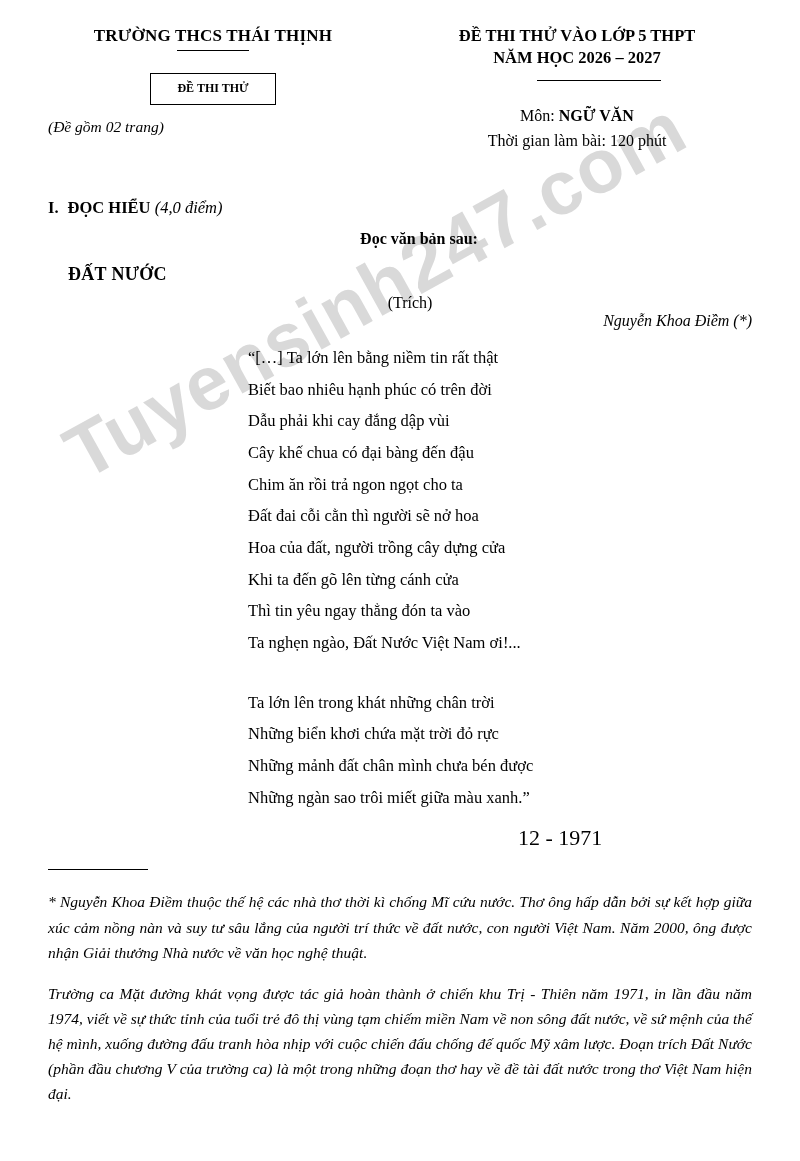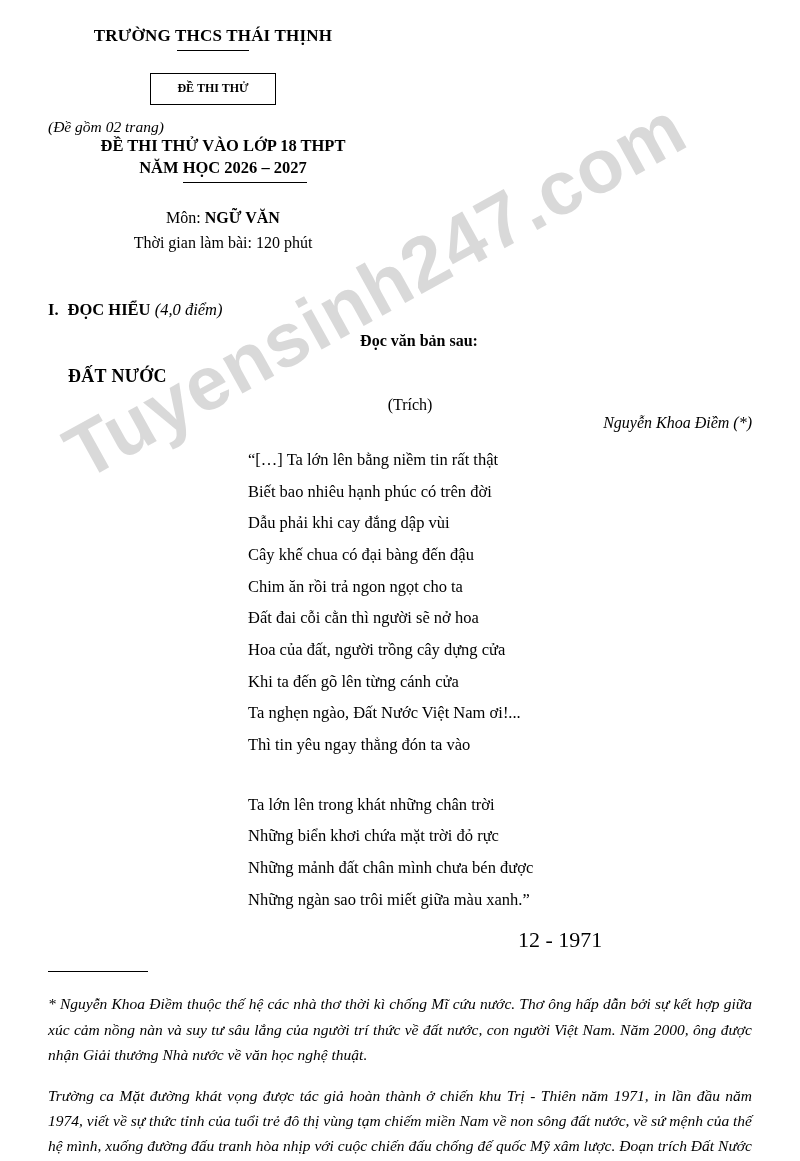--- a/index.html
+++ b/index.html
@@ -44,21 +44,21 @@
 
   .content {
     position: relative;
     z-index: 10;
     padding: 26px 48px 0 48px;
   }
 
   
   .header {
     display: flex;
-    flex-direction: column;
+    flex-direction: row;
     align-items: flex-start;
     justify-content: space-between;
   }
   .header-left {
     width: 330px;
     text-align: center;
   }
   .header-right {
     width: 350px;
     text-align: center;
@@ -81,21 +81,21 @@
     font-size: 16.5px;
   }
   .exam-title-line2 {
     font-weight: bold;
     font-size: 16.5px;
     margin-top: 2px;
   }
   .exam-year-underline {
     display: inline-block;
     border-bottom: 1px solid #000;
-    padding-bottom: 4px;
+    padding-bottom: 12px;
   }
   .box-wrap {
     margin-top: 22px;
     text-align: center;
   }
   .exam-box {
     display: inline-block;
     border: 1.5px solid #000;
     padding: 7px 26px 8px 26px;
     font-weight: bold;
@@ -228,21 +228,21 @@
         <div class="school-name">TRƯỜNG THCS THÁI THỊNH</div>
         <div class="school-underline"></div>
 
         <div class="box-wrap">
           <div class="exam-box">ĐỀ THI THỬ</div>
         </div>
         <div class="pages-note">(Đề gồm 02 trang)</div>
       </div>
 
       <div class="header-right">
-        <div class="exam-title-line1">ĐỀ THI THỬ VÀO LỚP 18 THPT</div>
+        <div class="exam-title-line1">ĐỀ THI THỬ VÀO LỚP 5 THPT</div>
         <div class="exam-title-line2"><span>NĂM </span><span class="exam-year-underline">HỌC 2026 – 2027</span></div>
 
         <div class="subject-line"><span>Môn: </span><span class="bold">NGỮ VĂN</span></div>
         <div class="time-line">Thời gian làm bài: 120 phút</div>
       </div>
     </div>
 
     <div class="section-title">
       <span class="numeral">I.</span><span class="label">ĐỌC HIỂU</span> <span class="points">(4,0 điểm)</span>
     </div>
@@ -255,22 +255,22 @@
 
     <div class="poem-body">
       <div class="poem-line">“[…] Ta lớn lên bằng niềm tin rất thật</div>
       <div class="poem-line">Biết bao nhiêu hạnh phúc có trên đời</div>
       <div class="poem-line">Dẫu phải khi cay đắng dập vùi</div>
       <div class="poem-line">Cây khế chua có đại bàng đến đậu</div>
       <div class="poem-line">Chim ăn rồi trả ngon ngọt cho ta</div>
       <div class="poem-line">Đất đai cỗi cằn thì người sẽ nở hoa</div>
       <div class="poem-line">Hoa của đất, người trồng cây dựng cửa</div>
       <div class="poem-line">Khi ta đến gõ lên từng cánh cửa</div>
+      <div class="poem-line">Thì tin yêu ngay thẳng đón ta vào</div>
       <div class="poem-line">Ta nghẹn ngào, Đất Nước Việt Nam ơi!...</div>
-      <div class="poem-line">Thì tin yêu ngay thẳng đón ta vào</div>
 
       <div class="stanza-gap"></div>
 
       <div class="poem-line">Ta lớn lên trong khát những chân trời</div>
       <div class="poem-line">Những biển khơi chứa mặt trời đỏ rực</div>
       <div class="poem-line">Những mảnh đất chân mình chưa bén được</div>
       <div class="poem-line">Những ngàn sao trôi miết giữa màu xanh.”</div>
     </div>
 
     <div class="poem-date">12 - 1971</div>

